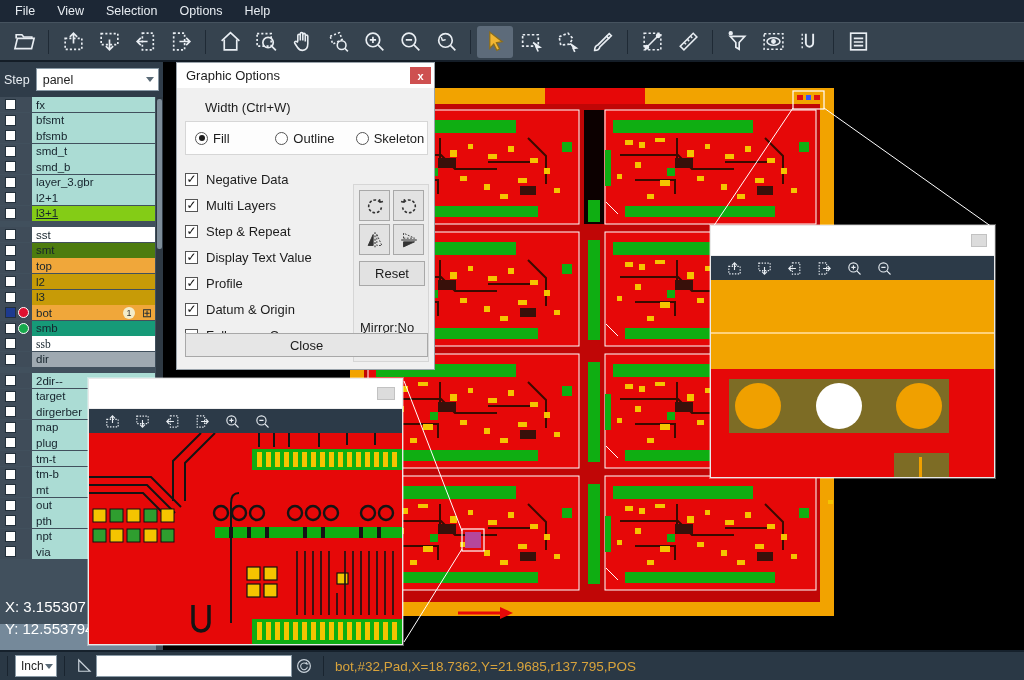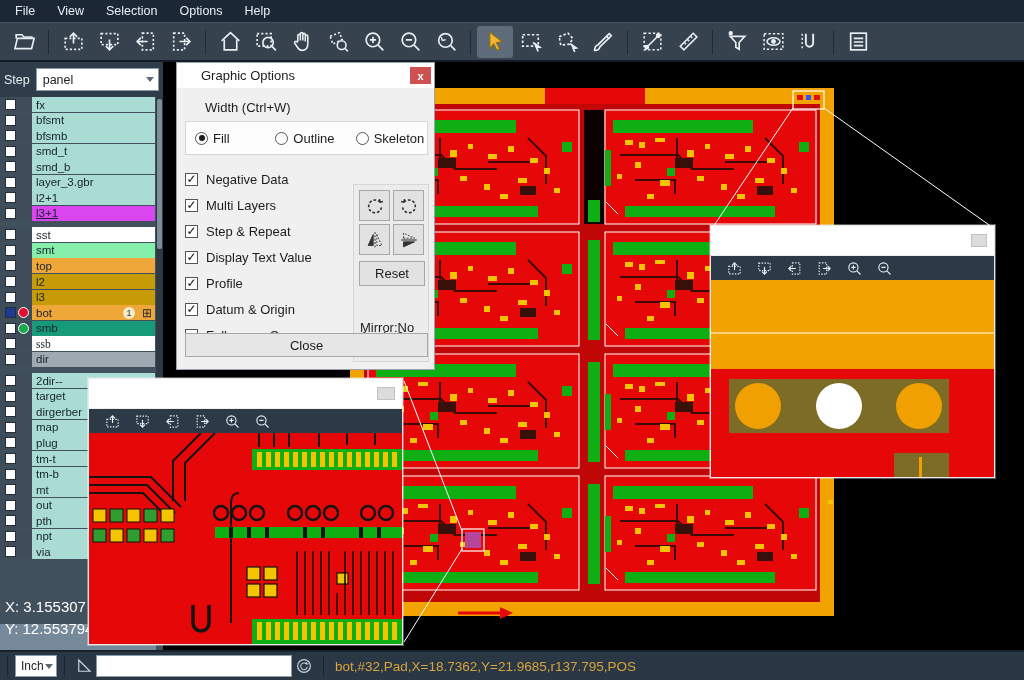--- a/index.html
+++ b/index.html
@@ -61,21 +61,21 @@
   .wt-btn { width:30px; height:20px; border:none; background:none; color:#e9eef3;
     display:flex; align-items:center; justify-content:center; }
   .wt-btn svg { width:17px; height:17px; }
   .win-left  { left:88px;  top:378px; width:315px; height:267px; }
   .win-right { left:710px; top:225px; width:285px; height:253px; }
   .win-content { position:relative; overflow:hidden; }
 
   
   .dialog { left:176px; top:62px; width:259px; height:308px; background:#f0f0f0;
     border:1px solid #9aa3ab; z-index:40; font-size:13px; color:#1c1c1c; }
-  .dlg-title { height:25px; background:#fff; display:flex; align-items:center; padding-left:24px; position:relative; }
+  .dlg-title { height:25px; background:#fff; display:flex; align-items:center; padding-left:9px; position:relative; }
   .dlg-close { position:absolute; right:3px; top:4px; width:21px; height:17px; background:#ce5050;
     color:#fff; font-size:11px; font-weight:bold; display:flex; align-items:center; justify-content:center; border:none; }
   .dlg-body { position:relative; height:283px; }
   .dlg-width-label { position:absolute; left:28px; top:12px; }
   .groupbox { position:absolute; background:#fdfdfd; border:1px solid #d6d6d6; }
   .gb-radios { left:8px; top:33px; width:243px; height:34px; display:flex; align-items:center; }
   .radio-item { display:flex; align-items:center; margin-left:9px; width:72px; }
   .radio-circ { width:13px; height:13px; border:1px solid #555; border-radius:50%; background:#fff;
     display:flex; align-items:center; justify-content:center; margin-right:5px; flex:none; }
   .radio-dot { width:6px; height:6px; border-radius:50%; background:#1c1c1c; }
@@ -628,21 +628,21 @@
             <span>l2+1</span>
 
           </span>
         </div>
 
         <div class="layer-row">
           <span class="lr-left">
             <span class="chk-box"></span>
 
           </span>
-          <span class="layer-label" style="background: #d946ef; text-decoration: underline;">
+          <span class="layer-label" style="background: #84cc16; text-decoration: underline;">
             <span>l3+1</span>
 
           </span>
         </div>
 
         <div class="group-gap"></div>
         <div class="layer-row">
           <span class="lr-left">
             <span class="chk-box"></span>
 
@@ -651,21 +651,21 @@
             <span>sst</span>
 
           </span>
         </div>
 
         <div class="layer-row">
           <span class="lr-left">
             <span class="chk-box"></span>
 
           </span>
-          <span class="layer-label" style="background: #86efac;">
+          <span class="layer-label" style="background: #4d7c0f;">
             <span>smt</span>
 
           </span>
         </div>
 
         <div class="layer-row">
           <span class="lr-left">
             <span class="chk-box"></span>
 
           </span>

